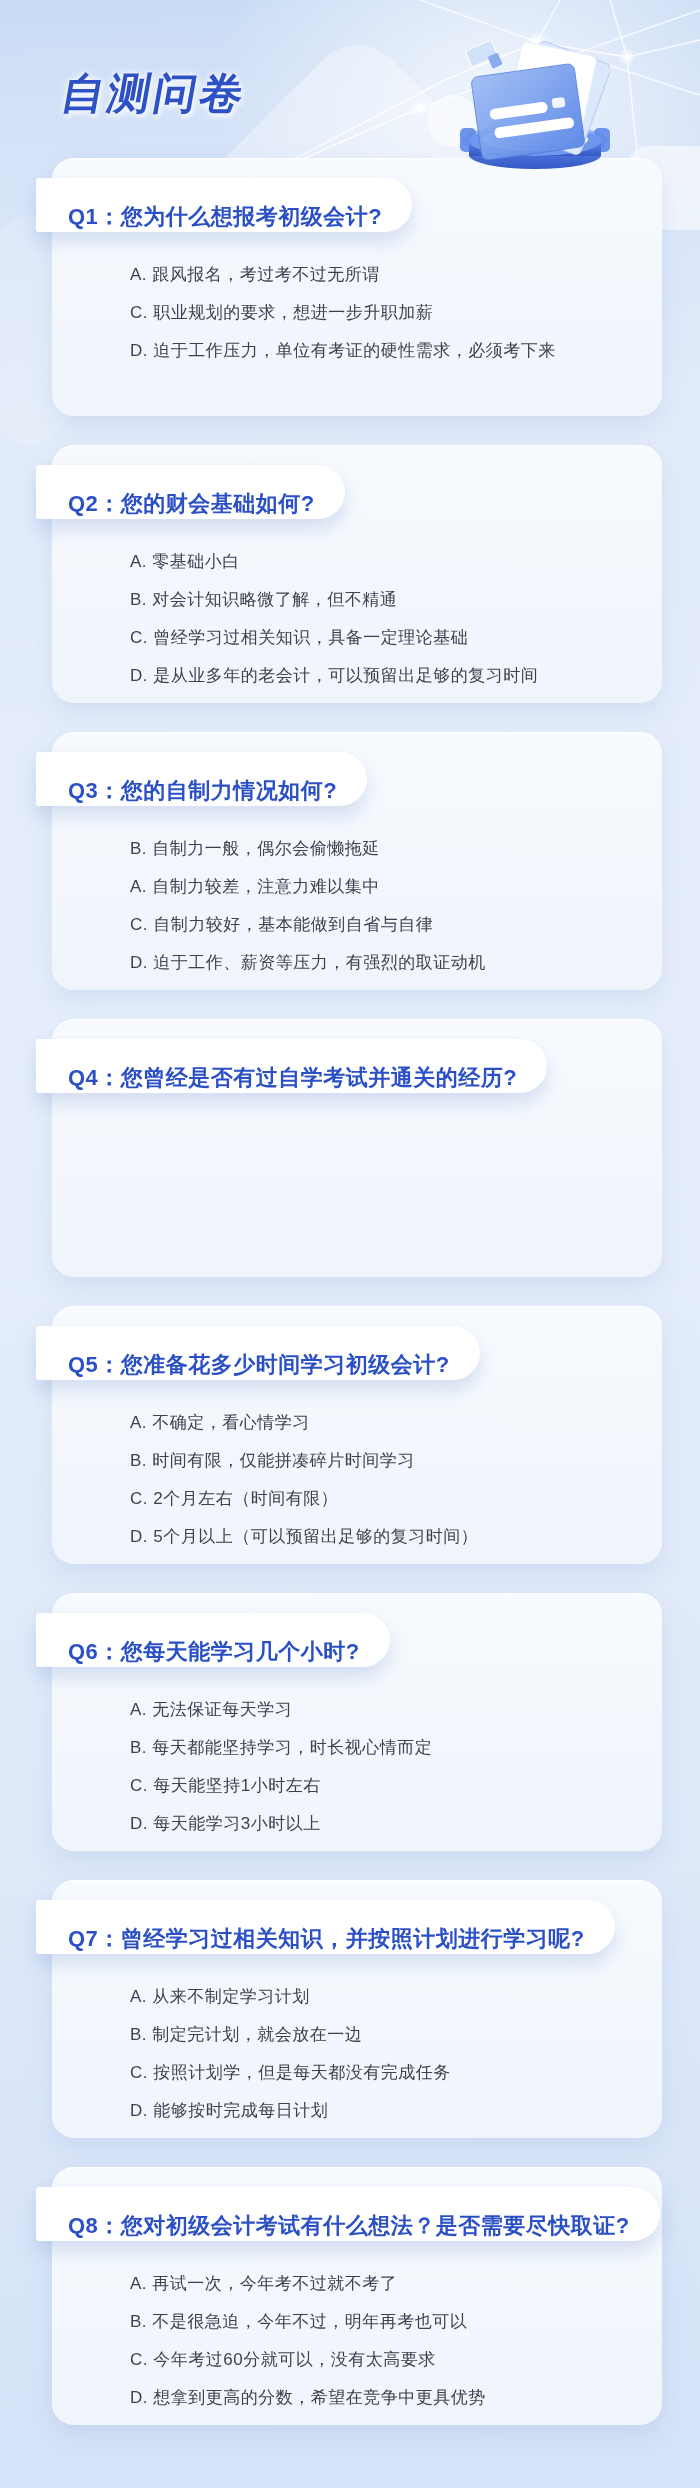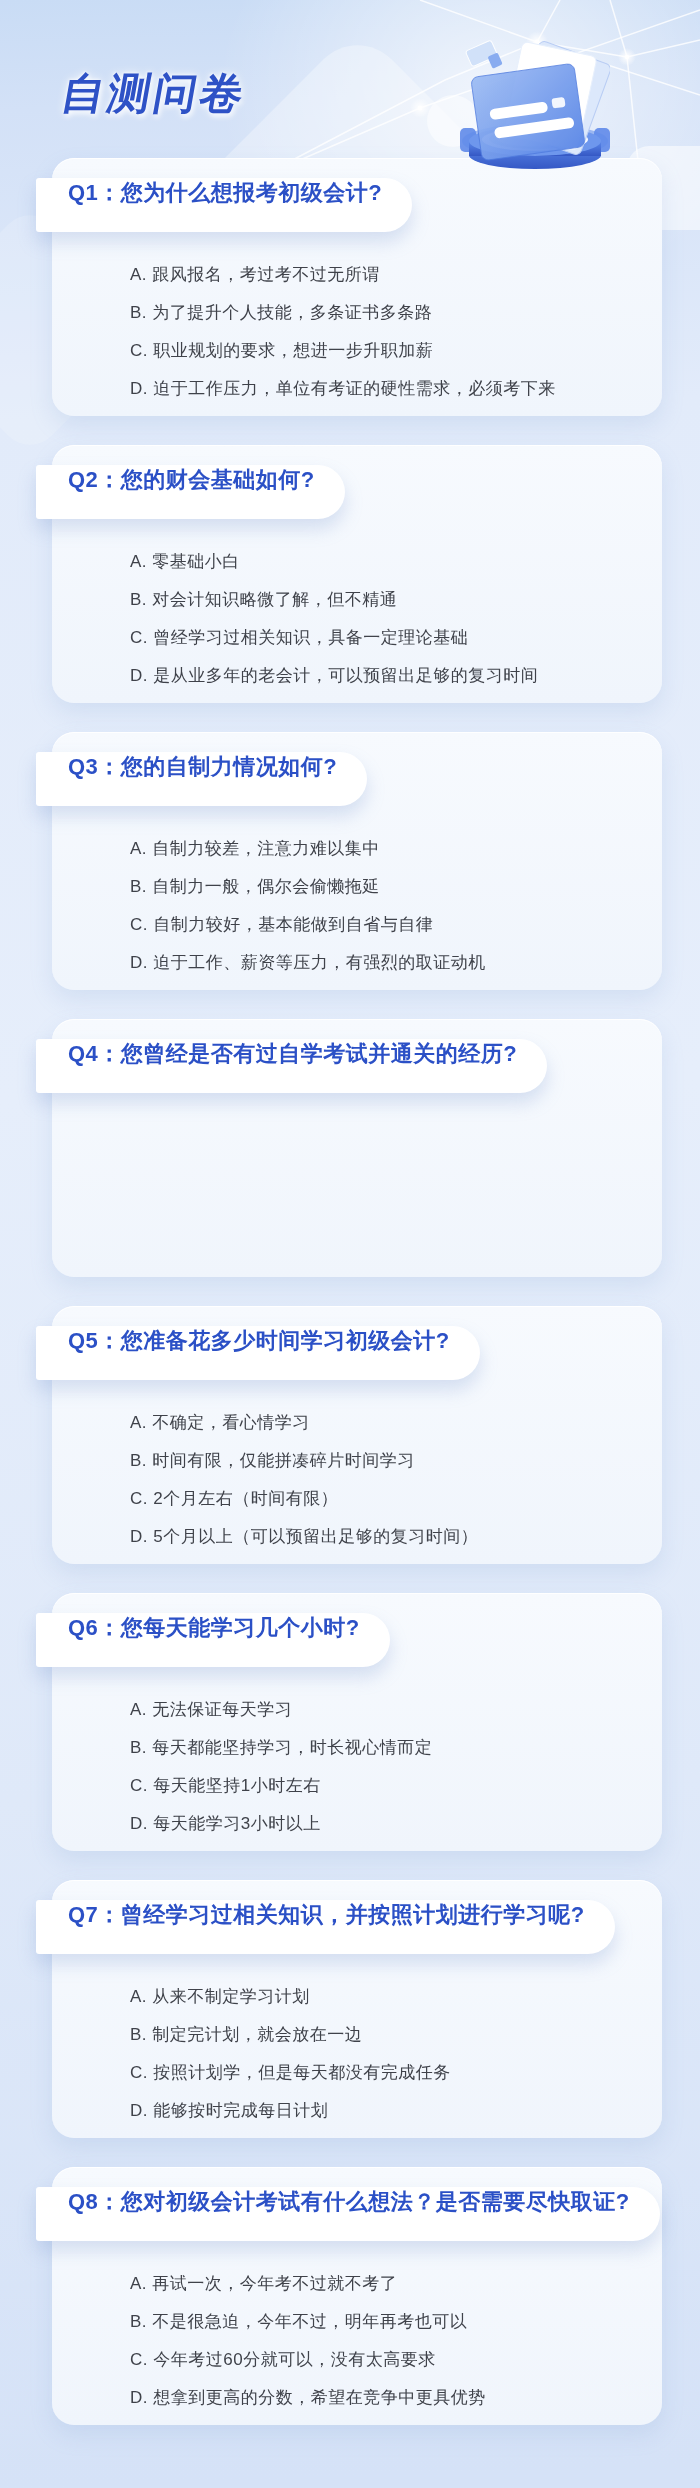--- a/index.html
+++ b/index.html
@@ -37,21 +37,21 @@
     text-shadow:0 0 10px rgba(255,255,255,.95),2px 3px 5px rgba(255,255,255,.8),-1px -1px 3px rgba(255,255,255,.55);
   }
   
   .cards{position:relative;z-index:1;padding:158px 38px 0 52px;}
   .card{
     width:610px;height:258px;margin-bottom:29px;border-radius:22px;box-sizing:border-box;
     background:linear-gradient(180deg,#f7fafe 0%,#f0f5fc 100%);
     box-shadow:0 10px 22px rgba(128,158,212,.18),inset 0 1px 0 rgba(255,255,255,.9);
   }
   .pill{
-    display:inline-flex;align-items:flex-start;height:54px;max-width:650px;
+    display:inline-flex;align-items:flex-end;height:54px;max-width:650px;
     margin:20px 0 0 -16px;padding:0 30px 0 32px;
     background:#ffffff;border-radius:3px 27px 27px 3px;
     box-shadow:0 10px 18px rgba(125,155,210,.28);
     font-size:22px;font-weight:700;color:#2b50c6;letter-spacing:.5px;white-space:nowrap;
   }
   .options{margin:33px 8px 0 78px;}
   .opt{
     font-size:17px;line-height:20px;height:20px;margin-bottom:18px;
     color:#3f424a;letter-spacing:.5px;white-space:nowrap;
   }
@@ -137,21 +137,20 @@
 </header>
 
 <main class="cards">
 
   <section class="card">
     <div class="pill">
       <span>Q1：您为什么想报考初级会计?</span>
     </div>
     <div class="options">
       <div class="opt">A. 跟风报名，考过考不过无所谓</div>
-      <div class="opt">B. 为了提升个人技能，多条证书多条路</div>
       <div class="opt">C. 职业规划的要求，想进一步升职加薪</div>
       <div class="opt">D. 迫于工作压力，单位有考证的硬性需求，必须考下来</div>
     </div>
   </section>
 
   <section class="card">
     <div class="pill">
       <span>Q2：您的财会基础如何?</span>
     </div>
     <div class="options">
@@ -160,22 +159,22 @@
       <div class="opt">C. 曾经学习过相关知识，具备一定理论基础</div>
       <div class="opt">D. 是从业多年的老会计，可以预留出足够的复习时间</div>
     </div>
   </section>
 
   <section class="card">
     <div class="pill">
       <span>Q3：您的自制力情况如何?</span>
     </div>
     <div class="options">
+      <div class="opt">B. 自制力一般，偶尔会偷懒拖延</div>
       <div class="opt">A. 自制力较差，注意力难以集中</div>
-      <div class="opt">B. 自制力一般，偶尔会偷懒拖延</div>
       <div class="opt">C. 自制力较好，基本能做到自省与自律</div>
       <div class="opt">D. 迫于工作、薪资等压力，有强烈的取证动机</div>
     </div>
   </section>
 
   <section class="card">
     <div class="pill">
       <span>Q4：您曾经是否有过自学考试并通关的经历?</span>
     </div>
   </section>

